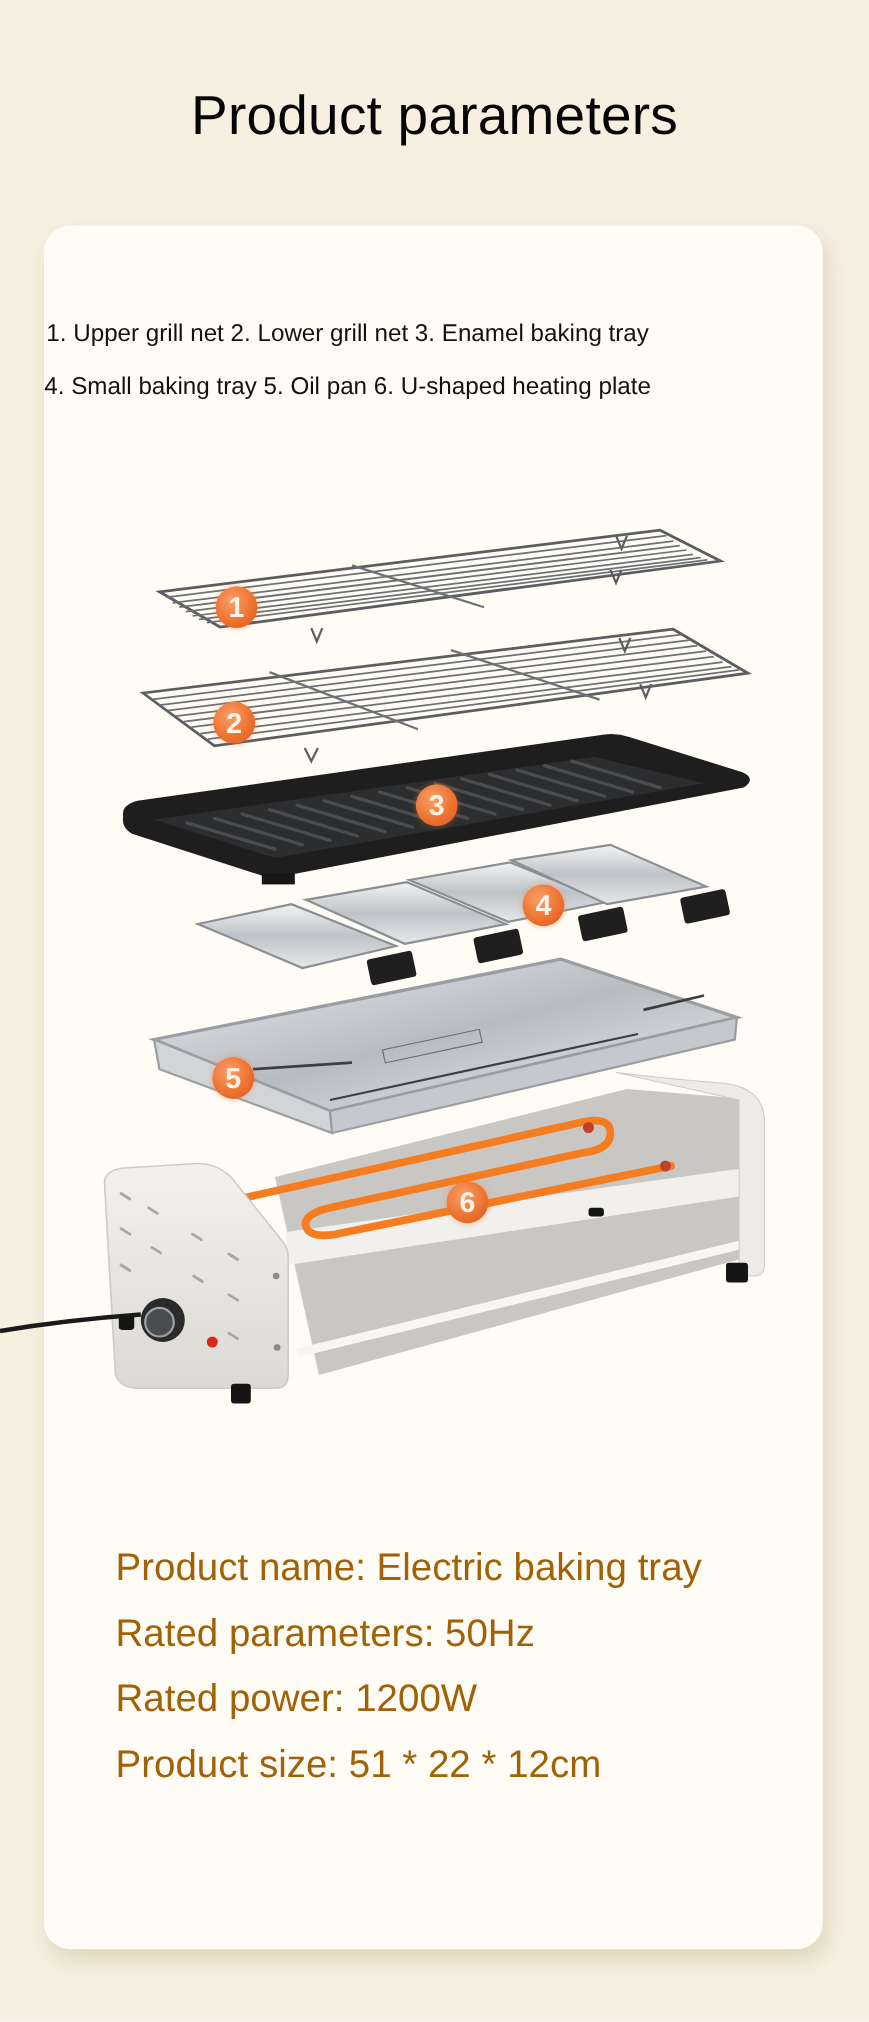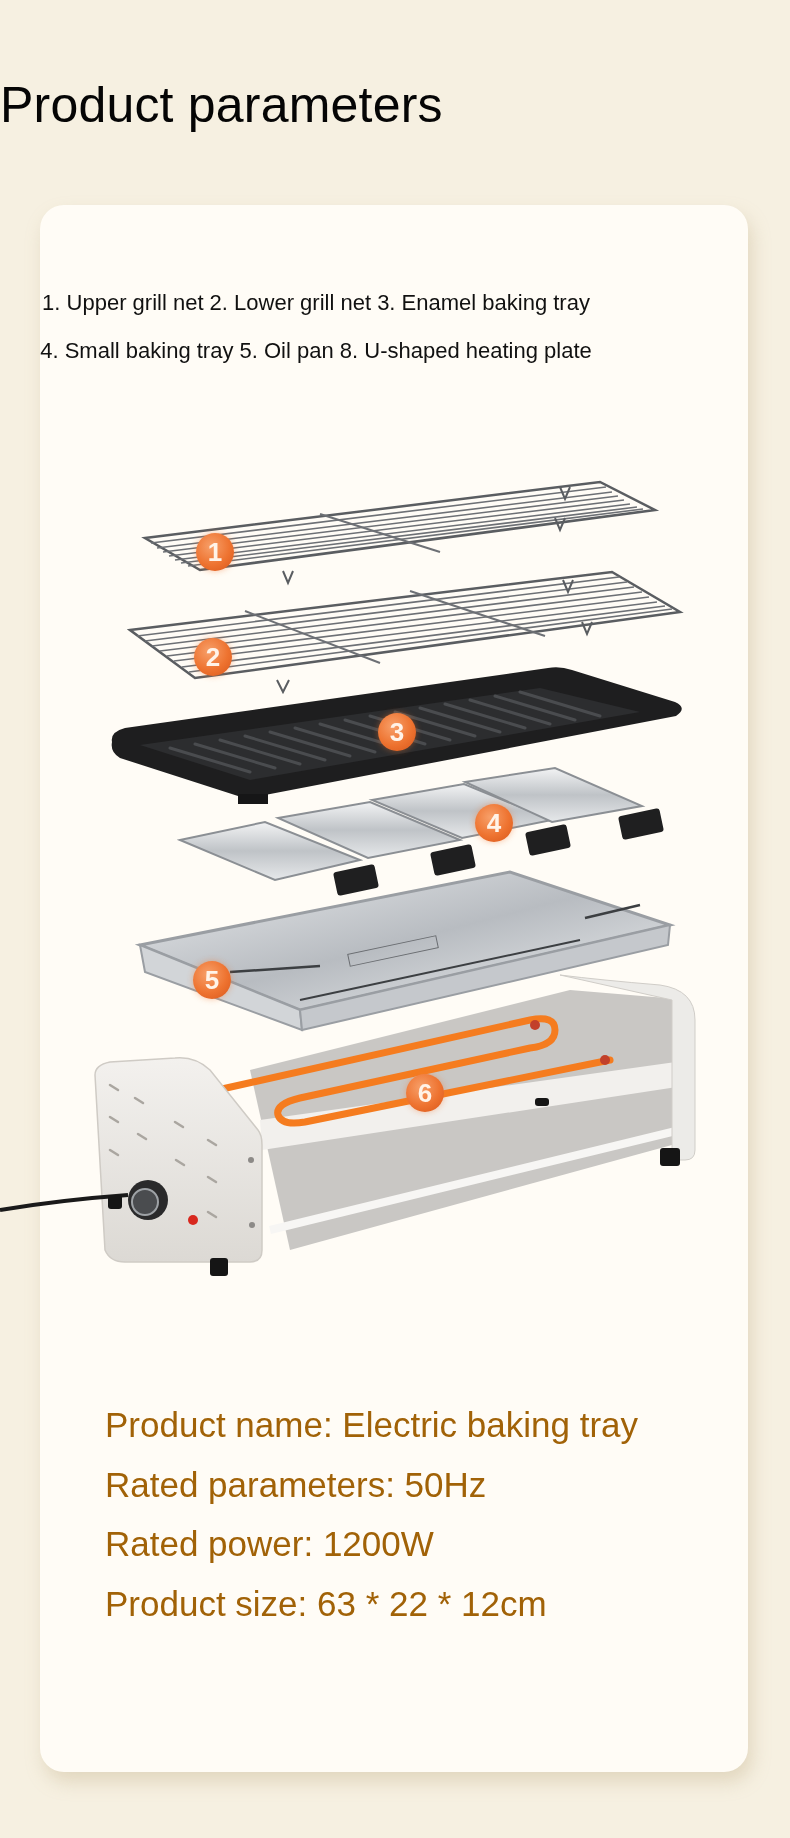--- a/index.html
+++ b/index.html
@@ -5,21 +5,21 @@
     html, body { margin: 0; padding: 0; }
     body {
       width: 790px; height: 1838px; overflow: hidden;
       background: #f6f0e1;
       font-family: "Liberation Sans", sans-serif;
       position: relative;
       color: #0a0a0a;
     }
     .page-title {
       position: absolute; top: 76px; left: 0; width: 790px;
-      font-size: 50px; font-weight: 400;
+      text-align: center; font-size: 50px; font-weight: 400;
       letter-spacing: 0.2px; color: #050505;
     }
     .card {
       position: absolute; left: 40px; top: 205px; width: 708px; height: 1567px;
       background: #fffcf6; border-radius: 24px;
       box-shadow: 4px 10px 18px rgba(190,170,130,0.35);
     }
     .legend {
       position: absolute; left: 0; width: 632px; text-align: center;
       font-size: 22px; color: #111;
@@ -39,21 +39,21 @@
     .spec-line { font-size: 35px; height: 59.5px; line-height: 50px; color: #a16207; white-space: nowrap; }
   </style>
 </head>
 <body>
 
 <div class="page-title">Product parameters</div>
 
 <div class="card"></div>
 
 <div class="legend l1">1. Upper grill net  2. Lower grill net 3. Enamel baking tray</div>
-<div class="legend l2">4. Small baking tray  5. Oil pan  8. U-shaped heating plate</div>
+<div class="legend l2">4. Small baking tray  5. Oil pan  6. U-shaped heating plate</div>
 
 <div class="diagram">
   <svg width="790" height="820" viewBox="0 470 790 820" xmlns="http://www.w3.org/2000/svg">
     <defs>
       <linearGradient id="steel" x1="0" y1="0" x2="0" y2="1">
         <stop offset="0" stop-color="#f2f3f4"></stop>
         <stop offset="0.5" stop-color="#bfc3c7"></stop>
         <stop offset="1" stop-color="#e6e8ea"></stop>
       </linearGradient>
       <linearGradient id="pan" x1="0" y1="0" x2="1" y2="1">
@@ -197,14 +197,14 @@
   <div class="badge" style="left:378px; top:243px;">3</div>
   <div class="badge" style="left:475px; top:334px;">4</div>
   <div class="badge" style="left:193px; top:491px;">5</div>
   <div class="badge" style="left:406px; top:604px;">6</div>
 </div>
 
 <div class="specs">
   <div class="spec-line">Product name: Electric baking tray</div>
   <div class="spec-line">Rated parameters: 50Hz</div>
   <div class="spec-line">Rated power: 1200W</div>
-  <div class="spec-line">Product size: 63 * 22 * 12cm</div>
+  <div class="spec-line">Product size: 51 * 22 * 12cm</div>
 </div>
 
 </body></html>

